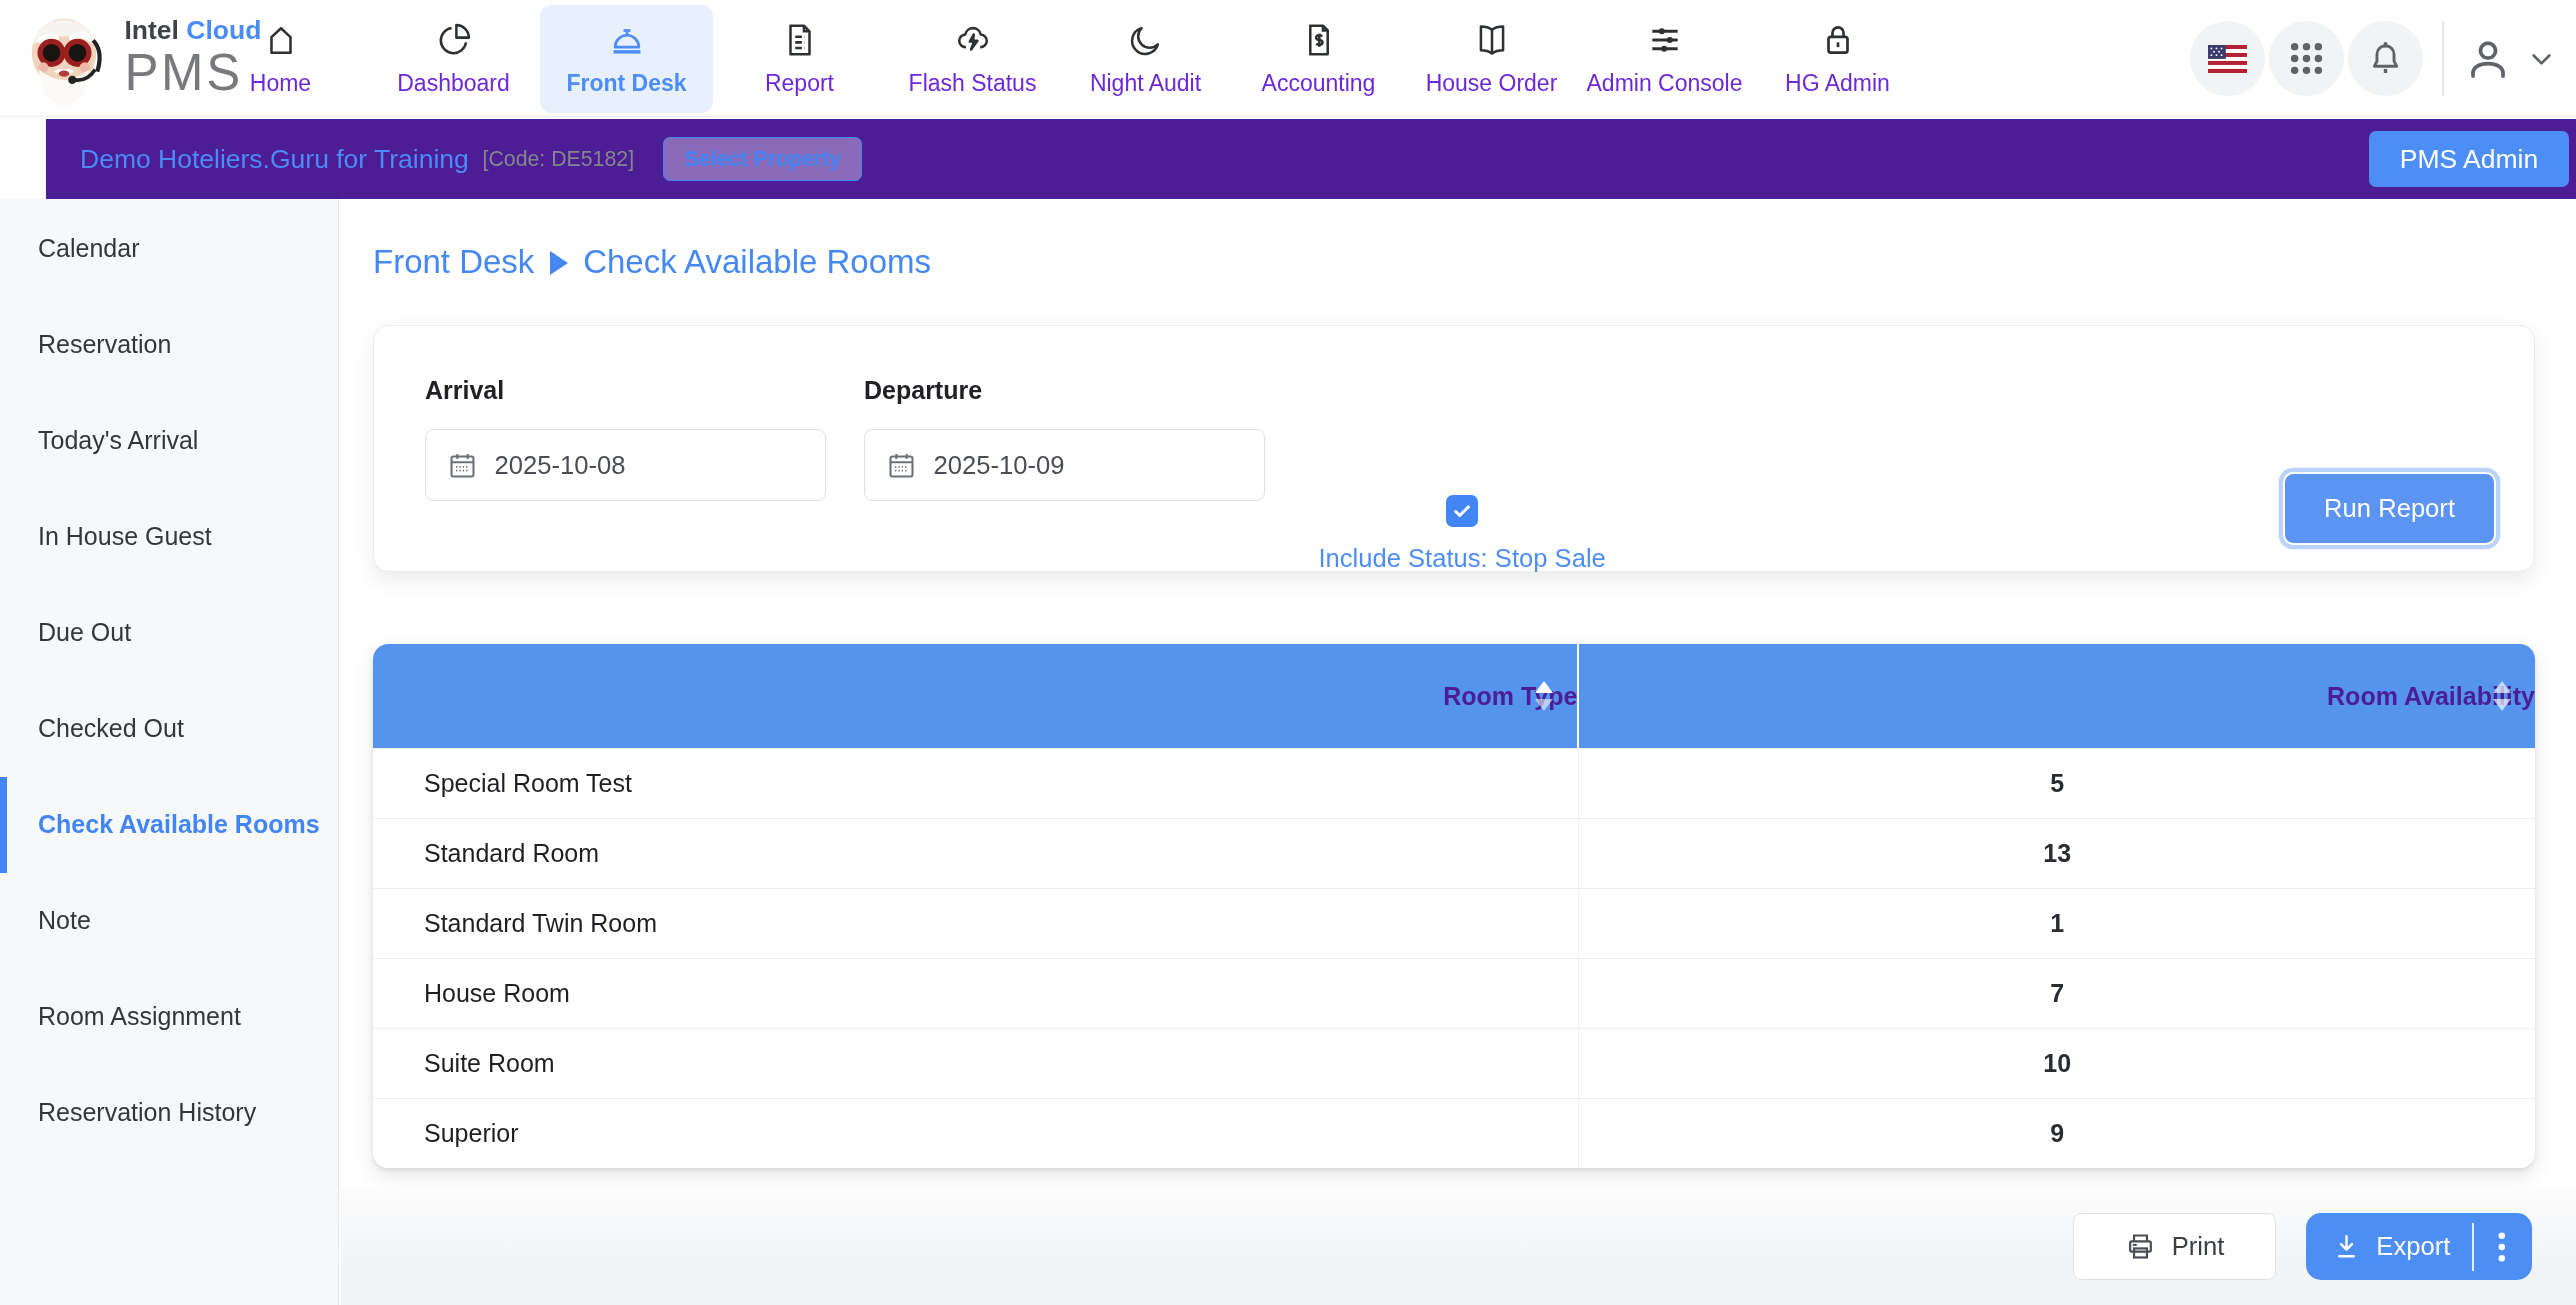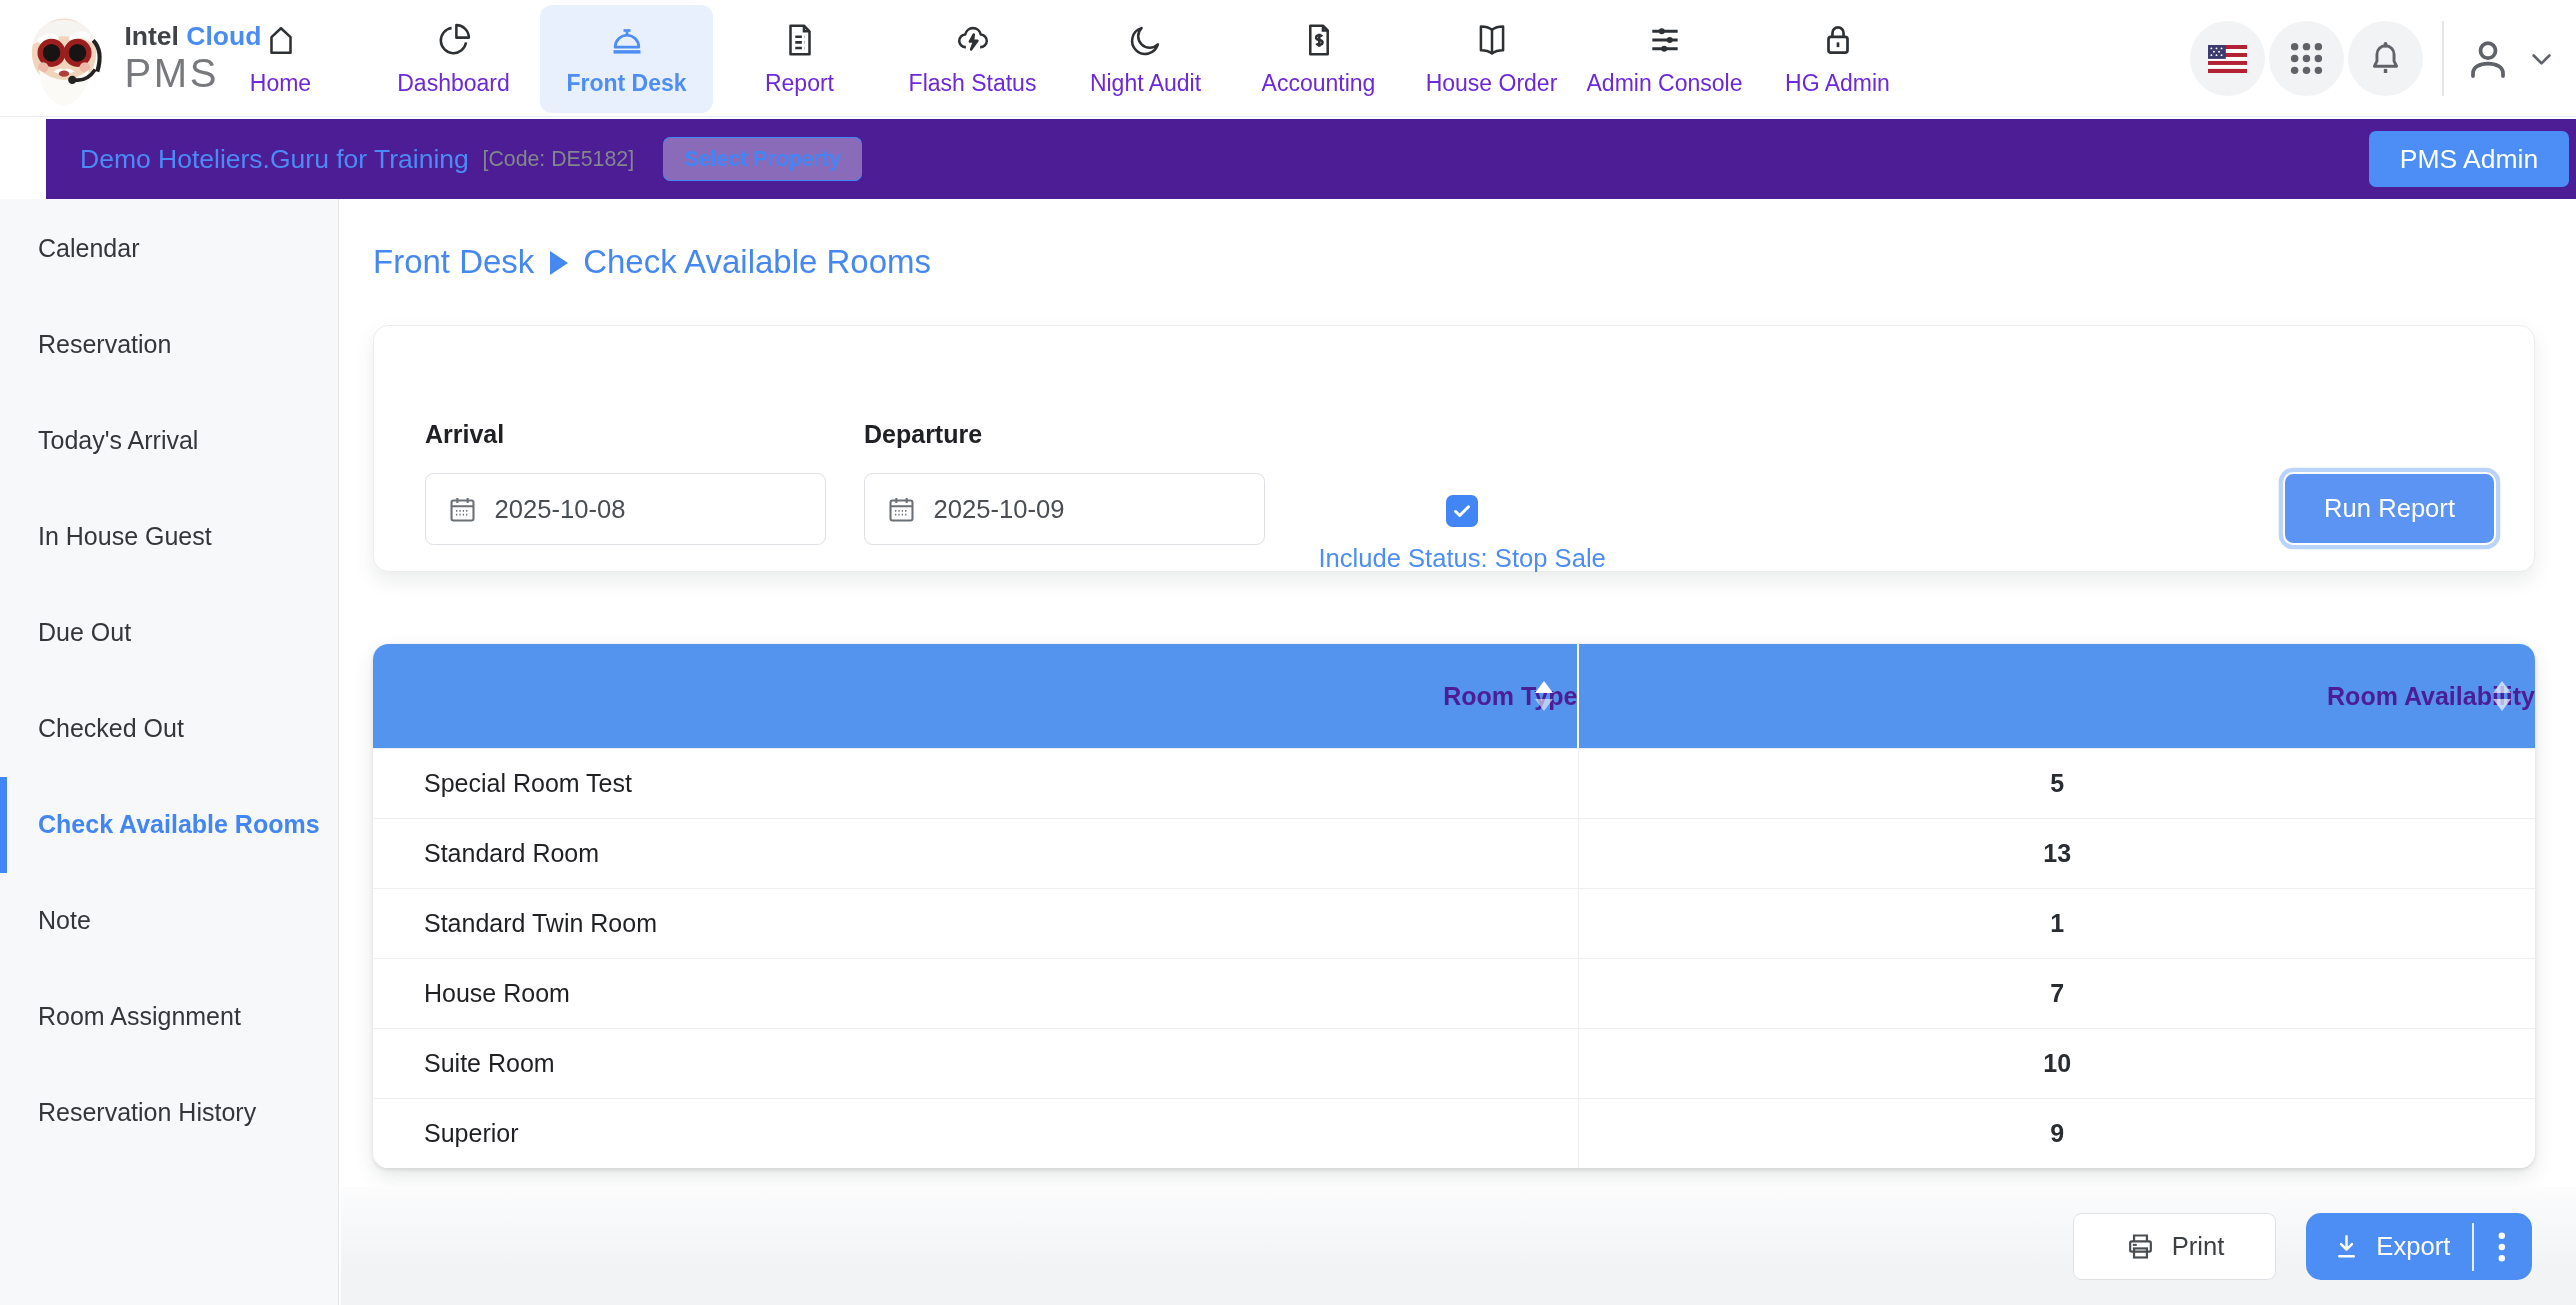--- a/index.html
+++ b/index.html
@@ -5,21 +5,21 @@
   * { margin:0; padding:0; box-sizing:border-box; }
   html,body { width:2576px; height:1306px; font-family:"Liberation Sans", sans-serif; background:#fff; overflow:hidden; }
   body { position:relative; }
   svg { display:block; }
 
   
   .topnav { position:absolute; top:0; left:0; right:0; height:117px; background:#fff; border-bottom:1.7px solid #ececee; z-index:5; }
   .brand { position:absolute; left:12px; top:5.1px; display:flex; align-items:center; gap:8.5px; }
   .brand-text .line1 { font-size:26.5px; font-weight:700; color:#3f4347; }
   .brand-text .line1 .cloud { color:#4a8cf5; }
-  .brand-text .pms { font-size:40px; color:#77797c; letter-spacing:2.6px; line-height:1.05; }
+  .brand-text .pms { font-size:51px; color:#77797c; letter-spacing:2.6px; line-height:1.05; }
   .nav-list { position:absolute; left:194px; top:5.1px; height:108px; display:flex; }
   .nav-item { width:173px; height:108px; display:flex; flex-direction:column; align-items:center; justify-content:center; gap:11px; border-radius:12px; cursor:pointer; }
   .nav-item .nav-ic { color:#2e3134; }
   .nav-item .lbl { font-size:23px; color:#6d28d9; white-space:nowrap; }
   .nav-item.active { background:#e9f0fd; }
   .nav-item.active .lbl { color:#4d8df6; font-weight:700; }
   .nav-item.active .nav-ic { color:#4d8df6; }
   .top-actions { position:absolute; right:13.7px; top:0; height:117px; display:flex; align-items:center; }
   .icon-circle { width:75px; height:75px; border-radius:50%; background:#f1f3f4; display:flex; align-items:center; justify-content:center; margin-left:4.3px; cursor:pointer; }
   .divider-v { width:1.7px; height:75px; background:#e3e5e8; margin:0 19px; }
@@ -37,21 +37,21 @@
   .side-item { height:96px; display:flex; align-items:center; padding-left:31px; font-size:25px; color:#33373b; border-left:7.7px solid transparent; cursor:pointer; }
   .side-item.active { color:#4285f4; font-weight:700; border-left-color:#4285f4; }
 
   
   .main { position:absolute; top:199px; left:341px; right:0; bottom:0; background:#fff; overflow:hidden; }
   .breadcrumb { margin:44px 0 0 32px; height:38px; display:flex; align-items:center; gap:15.4px; font-size:33px; color:#4688f1; }
   .bc-arrow { width:0; height:0; border-left:18px solid #4688f1; border-top:12px solid transparent; border-bottom:12px solid transparent; margin-top:2.6px; }
 
   .filter-card { margin:44px 41px 0 32px; height:247px; background:#fff; border:0.9px solid #ececee; border-radius:15.4px; box-shadow:0 8.5px 19px rgba(60,64,67,.10); padding:50px 38px 0 51px; display:flex; align-items:flex-start; }
   .field { width:401px; margin-right:38px; }
-  .field-label { font-size:25px; font-weight:700; color:#202124; margin-bottom:24px;margin-top:44px; }
+  .field-label { font-size:25px; font-weight:700; color:#202124; margin-bottom:24px; }
   .date-input { height:72px; border:1.7px solid #dcdfe3; border-radius:8.5px; display:flex; align-items:center; padding:0 20.5px; gap:17px; font-size:25.6px; color:#4a4e52; background:#fff; cursor:pointer; }
   .checkbox-row { display:flex; align-items:center; gap:17px; margin-top:119px; margin-left:15.4px; cursor:pointer;flex-direction:column; }
   .checkbox { width:32px; height:32px; background:#4285f4; border-radius:6.8px; display:flex; align-items:center; justify-content:center; }
   .checkbox-label { font-size:25.6px; color:#4d8df6; white-space:nowrap; }
   .run-report { margin-left:auto; margin-top:96px; height:73px; padding:0 39px; background:#5b94f3; color:#fff; font-size:25.6px; border-radius:10.2px; border:2.6px solid #fff; box-shadow:0 0 0 4.3px #b9d3fb; display:flex; align-items:center; cursor:pointer; font-family:inherit; }
 
   .table-card { margin:72px 41px 0 32px; border-radius:15.4px; overflow:hidden; background:#fff; box-shadow:0 1.7px 4.3px rgba(0,0,0,.10), 0 8.5px 20.5px rgba(60,64,67,.12); }
   .thead { display:flex; height:104px; background:#5494ef; }
   .th { position:relative; display:flex; align-items:center; justify-content:flex-end; color:#4c1d95; font-size:25px; font-weight:700; cursor:pointer; }
   .th1 { width:55.8%; border-right:2.6px solid #fdfdfe; }

